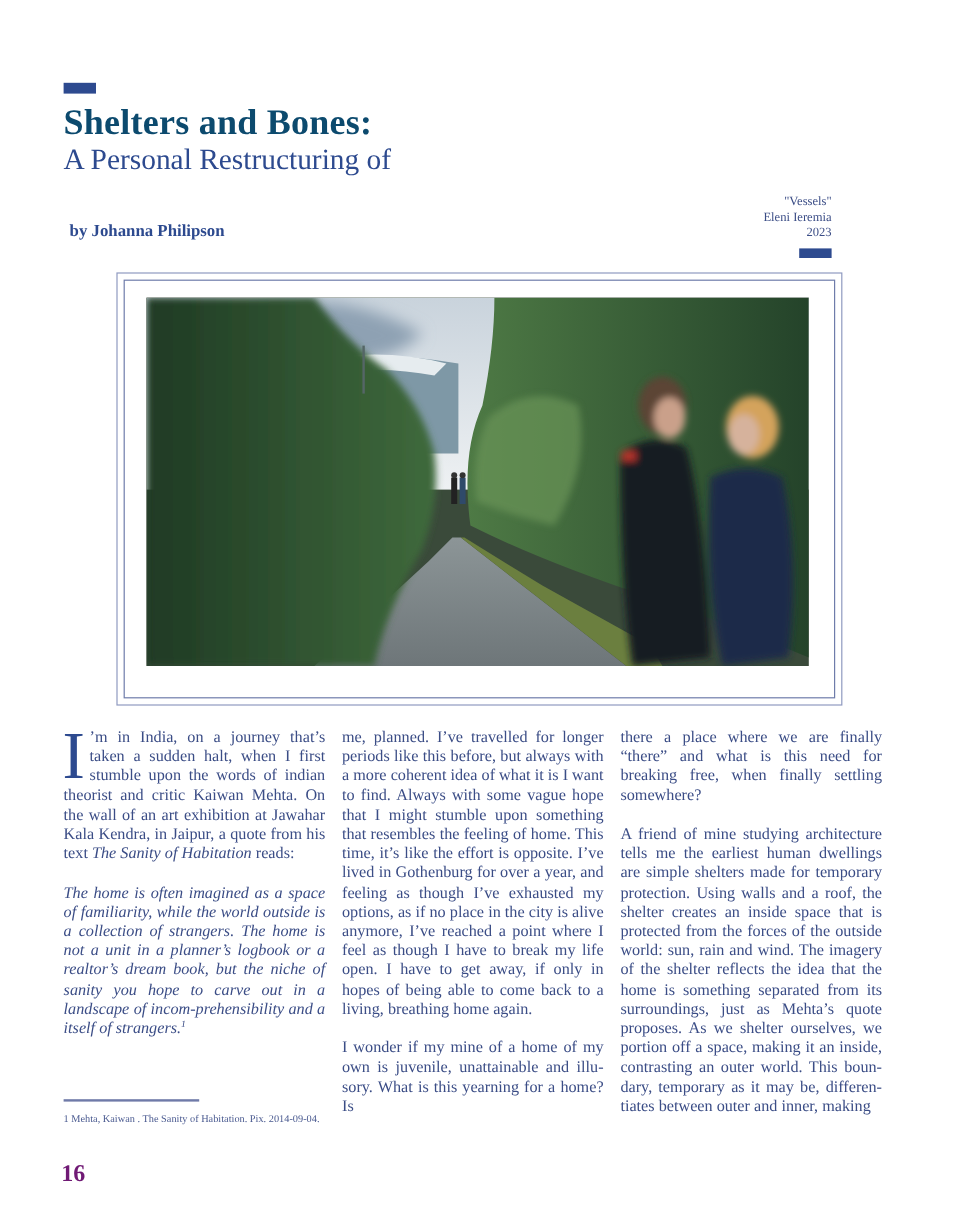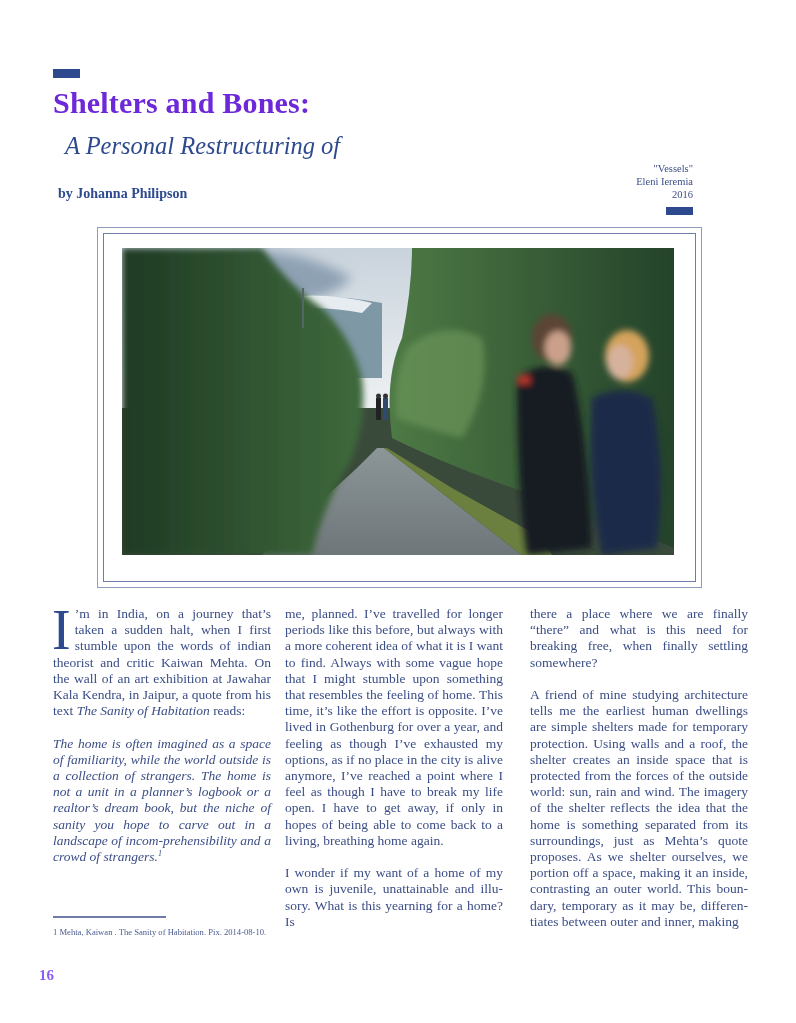--- a/index.html
+++ b/index.html
@@ -4,26 +4,26 @@
   <style>
     html, body { margin: 0; padding: 0; }
     body {
       width: 796px; height: 1023px; background: #ffffff; position: relative; overflow: hidden;
       font-family: "Liberation Serif", "DejaVu Serif", serif; color: #3b4d86;
     }
     .accent-bar { position: absolute; background: #2d4a8f; }
     #top-bar { left: 53px; top: 69px; width: 27px; height: 9px; }
     #title-main {
       position: absolute; left: 53px; top: 86px; margin: 0;
-      font-size: 30px; font-weight: bold; color: #6d28d9; letter-spacing: 0.2px; line-height: 34px;
+      font-size: 30px; font-weight: bold; color: #0c4a6e; letter-spacing: 0.2px; line-height: 34px;
       white-space: nowrap;
     }
     #title-sub {
-      position: absolute; left: 53px; top: 120px; margin: 12px;
-      font-size: 24.5px; font-style: italic; color: #2d4a8f; line-height: 28px; font-weight: normal;
+      position: absolute; left: 53px; top: 120px; margin: 0;
+      font-size: 24.5px; color: #2d4a8f; line-height: 28px; font-weight: normal;
     }
     #title-sub span { display: block; white-space: nowrap; }
     #byline {
       position: absolute; left: 58px; top: 186px; font-size: 14px; font-weight: bold; color: #2d4a8f;
       white-space: nowrap;
     }
     #caption {
       position: absolute; right: 103px; top: 162px; text-align: right; font-size: 10.5px; line-height: 13px; color: #3b4d86;
     }
     #caption span { display: block; white-space: nowrap; }
@@ -42,54 +42,54 @@
       background: #3a4a3a;
     }
     #photo svg { display: block; width: 100%; height: 100%; }
 
     .col {
       position: absolute; top: 606px; width: 218px; font-size: 13.5px; line-height: 16.2px;
       text-align: justify; color: #3b4d86; hyphens: manual;
     }
     #col-1 { left: 53px; }
     #col-2 { left: 285px; }
-    #col-3 { left: 517px; margin-left: 13px; }
+    #col-3 { left: 517px; }
     .col p { margin: 0 0 16.2px 0; }
     .col p.nomb { margin-bottom: 0; }
     .dropcap {
       float: left; font-size: 56px; line-height: 46px; margin: 1px 4px 0 -1px; color: #2d4a8f;
       font-family: "Liberation Serif", serif;
     }
     em.it { font-style: italic; font-family: Liberation Serif, serif; }
     .quote { font-style: italic; }
     sup { font-size: 8px; line-height: 0; }
 
     #fn-rule { position: absolute; left: 53px; top: 916px; width: 113px; height: 2px; background: #6f7aa8; }
     #footnote {
       position: absolute; left: 53px; top: 926px; font-size: 8.6px; line-height: 12px; color: #4a5a90;
     }
     #footnote span { display: block; white-space: nowrap; }
     #page-number {
-      position: absolute; left: 39px; top: 967px; font-size: 15px; font-weight: bold; color: #8b5cf6;
+      position: absolute; left: 51px; top: 967px; font-size: 20px; font-weight: bold; color: #701a75;
     }
   </style>
 </head>
 <body>
 
 <div id="top-bar" class="accent-bar"></div>
 <h1 id="title-main">Shelters and Bones:</h1>
 <h2 id="title-sub">
   <span>A Personal Restructuring of</span>
 </h2>
 <div id="byline">by Johanna Philipson</div>
 
 <div id="caption">
   <span>"Vessels"</span>
   <span>Eleni Ieremia</span>
-  <span>2016</span>
+  <span>2023</span>
 </div>
 <div id="caption-bar" class="accent-bar"></div>
 
 <div id="frame-outer"></div>
 <div id="frame-inner"></div>
 <div id="photo" title="Two blurred figures in dark jackets face each other on a narrow paved path between green bushes and trees; a second pair stands far down the road; snowy mountain under cloudy sky in distance">
   <svg viewBox="0 0 552 307" preserveAspectRatio="none">
     <defs>
       <linearGradient id="sky" x1="0" y1="0" x2="0" y2="1">
         <stop offset="0" stop-color="#c9d3dc"></stop>
@@ -137,31 +137,31 @@
       <rect x="396" y="128" width="12" height="8" fill="#b9342a"></rect>
       <ellipse cx="505" cy="108" rx="22" ry="26" fill="#d4a35c"></ellipse>
       <ellipse cx="498" cy="114" rx="13" ry="17" fill="#d6b29c"></ellipse>
       <path d="M470 150 Q500 135 530 150 Q545 220 535 300 L480 307 Q465 240 470 150Z" fill="#1c2a4a"></path>
     </g>
   </svg>
 </div>
 
 <div id="col-1" class="col">
   <p><span class="dropcap">I</span><span>’m in India, on a journey that’s taken a sudden halt, when I first stumble upon the words of indian theorist and critic Kaiwan Mehta. On the wall of an art exhibition at Jawahar Kala Kendra, in Jaipur, a quote from his text </span><em class="it">The Sanity of Habitation</em><span> reads:</span></p>
-  <p class="quote"><span>The home is often imagined as a space of familiarity, while the world outside is a collection of strangers. The home is not a unit in a planner’s logbook or a realtor’s dream book, but the niche of sanity you hope to carve out in a landscape of incom-prehensibility and a crowd of strangers.</span><sup>1</sup></p>
+  <p class="quote"><span>The home is often imagined as a space of familiarity, while the world outside is a collection of strangers. The home is not a unit in a planner’s logbook or a realtor’s dream book, but the niche of sanity you hope to carve out in a landscape of incom-prehensibility and a itself of strangers.</span><sup>1</sup></p>
 </div>
 
 <div id="col-2" class="col">
   <p>me, planned. I’ve travelled for longer periods like this before, but always with a more coherent idea of what it is I want to find. Always with some vague hope that I might stumble upon something that resembles the feeling of home. This time, it’s like the effort is opposite. I’ve lived in Gothenburg for over a year, and feeling as though I’ve exhausted my options, as if no place in the city is alive anymore, I’ve reached a point where I feel as though I have to break my life open. I have to get away, if only in hopes of being able to come back to a living, breathing home again.</p>
-  <p class="nomb">I wonder if my want of a home of my own is juvenile, unattainable and illu-sory. What is this yearning for a home? Is</p>
+  <p class="nomb">I wonder if my mine of a home of my own is juvenile, unattainable and illu-sory. What is this yearning for a home? Is</p>
 </div>
 
 <div id="col-3" class="col">
   <p>there a place where we are finally “there” and what is this need for breaking free, when finally settling somewhere?</p>
   <p class="nomb">A friend of mine studying architecture tells me the earliest human dwellings are simple shelters made for temporary protection. Using walls and a roof, the shelter creates an inside space that is protected from the forces of the outside world: sun, rain and wind. The imagery of the shelter reflects the idea that the home is something separated from its surroundings, just as Mehta’s quote proposes. As we shelter ourselves, we portion off a space, making it an inside, contrasting an outer world. This boun-dary, temporary as it may be, differen-tiates between outer and inner, making</p>
 </div>
 
 <div id="fn-rule"></div>
 <div id="footnote">
-  <span>1 Mehta, Kaiwan . The Sanity of Habitation. Pix. 2014-08-10.</span>
+  <span>1 Mehta, Kaiwan . The Sanity of Habitation. Pix. 2014-09-04.</span>
 </div>
 
 <div id="page-number">16</div>
 
 </body></html>

